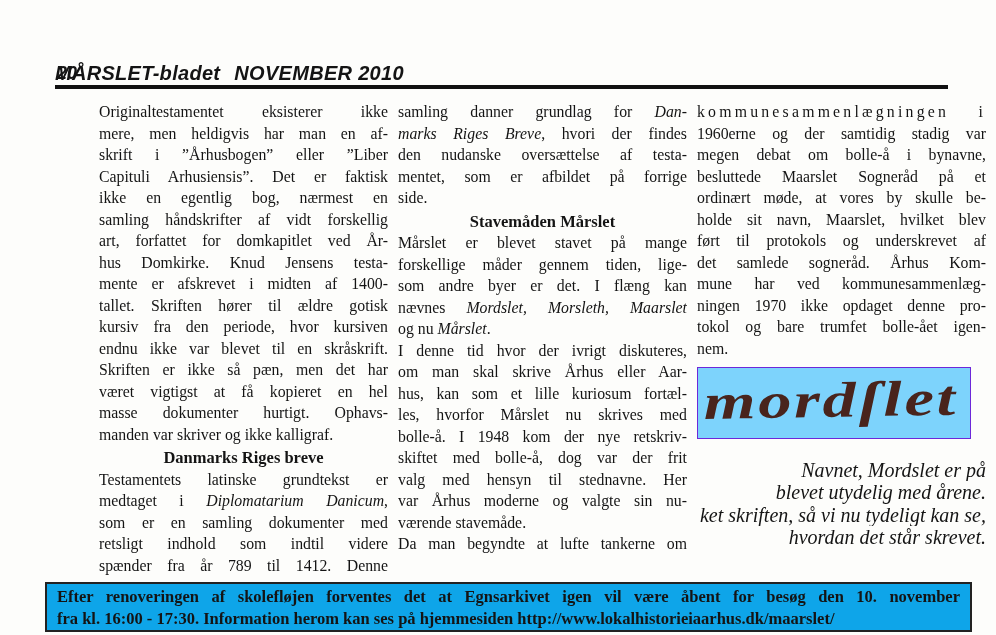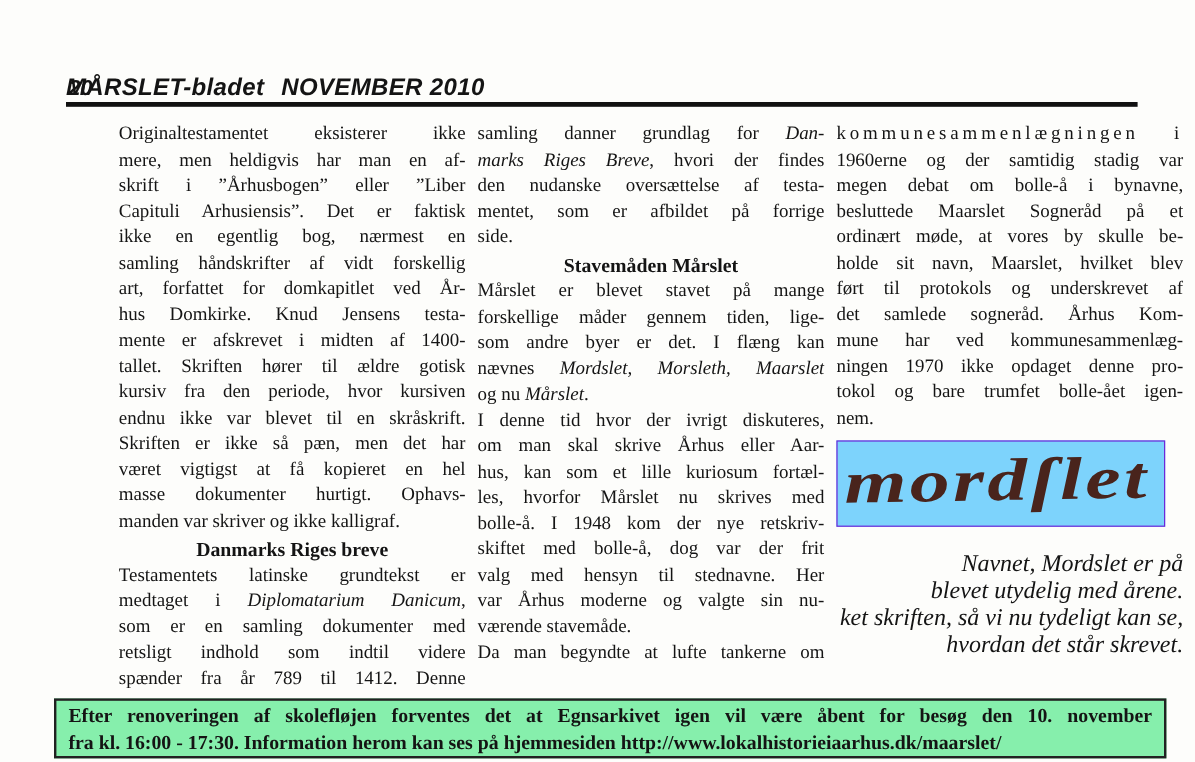--- a/index.html
+++ b/index.html
@@ -58,21 +58,21 @@
   .caption{
     margin-top:20px;
     font-style:italic;font-size:20px;line-height:22.4px;text-align:right;
   }
   .caption .ln{height:22.4px;}
   .caption .ln:first-child{padding-left:7px;}
   
   .footer-box{
     position:absolute;left:45px;top:582px;width:903px;height:44px;
     border:2px solid #222;
-    background:#86efac;
+    background:#0ea5e9;
     padding:2px 10px 0 10px;
     box-sizing:content-box;
     font-weight:bold;font-size:16.5px;line-height:22px;
   }
   .footer-box .ln{height:22px;}
 </style>
 </head>
 <body>
 
 <div class="page">

